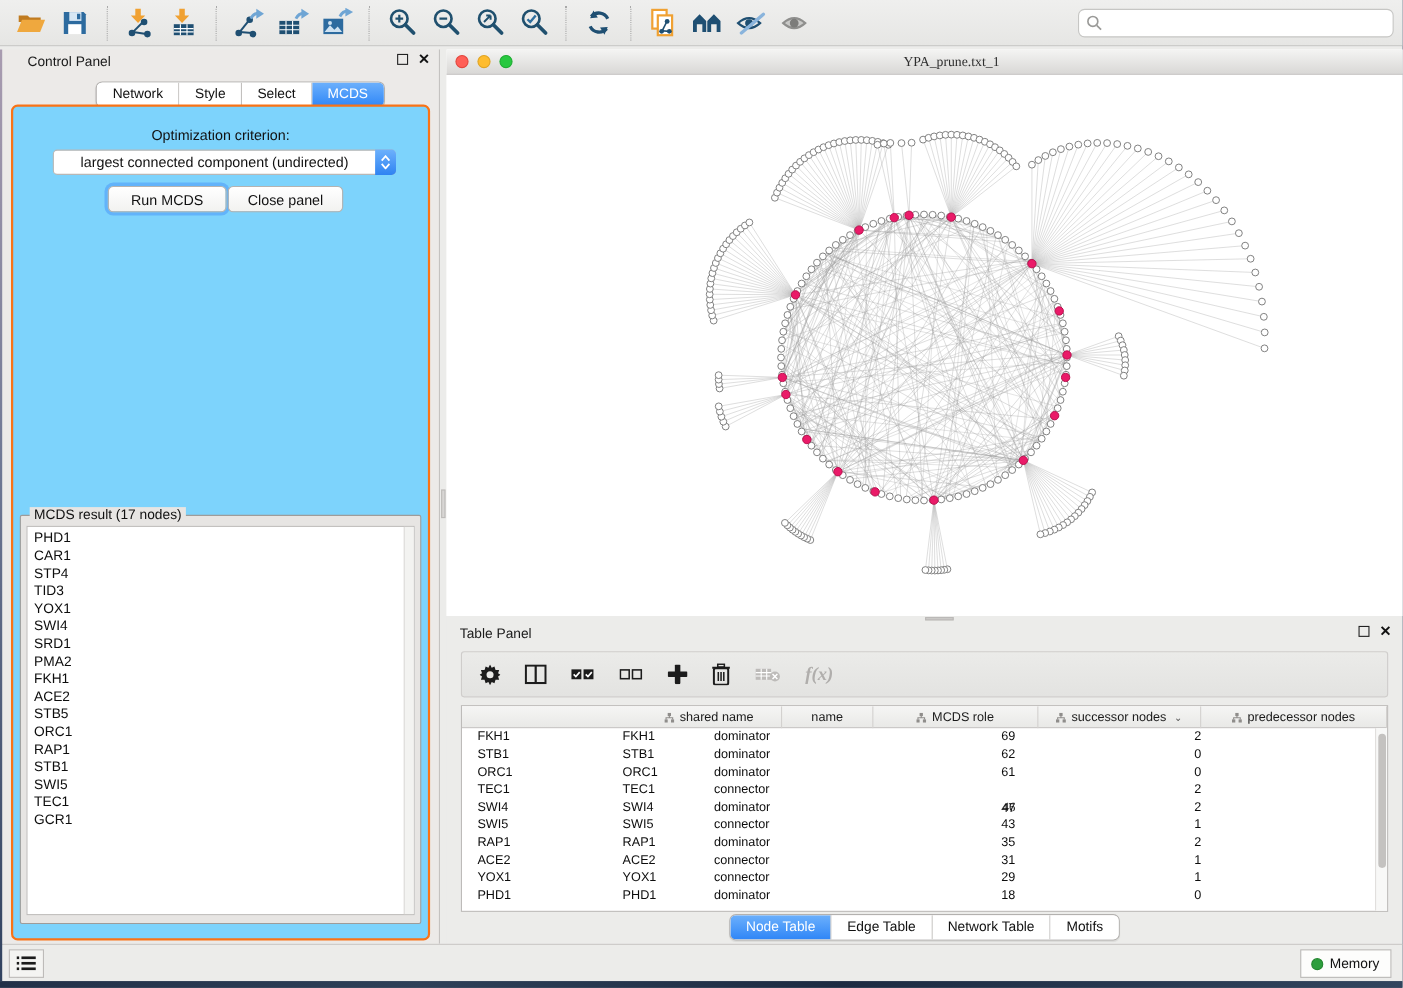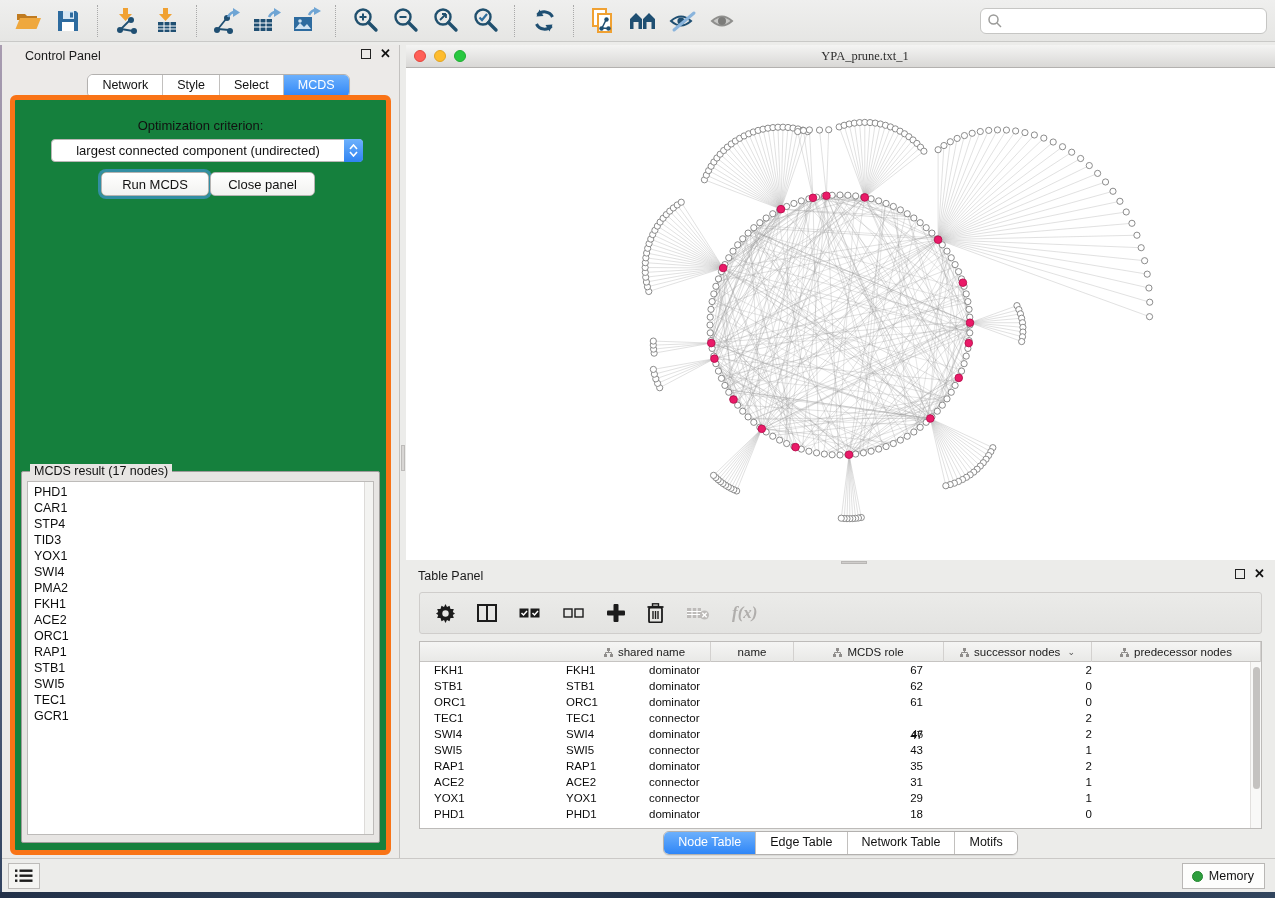--- a/index.html
+++ b/index.html
@@ -40,21 +40,21 @@
 
   .cp-tabs { position:absolute; left:0; top:29px; width:100%; display:flex; justify-content:center;margin-left:18px; }
   .seg-tabs { display:flex; border:1px solid #b3b1af; border-radius:6px; overflow:hidden; background:#fff;
     box-shadow:0 1px 1px rgba(0,0,0,.08); }
   .seg-tab { padding:3px 14px 4px 14px; font-size:12.5px; background:#fff; border-right:1px solid #c2c0be;
     color:#111; line-height:15px; }
   .seg-tab:last-child { border-right:none; }
   .seg-tab.active { background:linear-gradient(180deg,#6cb0fc,#2f86f7); color:#fff; }
 
   .cp-box { position:absolute; left:8px; right:8px; top:50px; bottom:3px;
-    background:#15803d; border:5px solid #f97316; border-radius:6px; }
+    background:#7dd3fc; border:2px solid #f97316; border-radius:6px; }
   .opt-label { position:absolute; left:0; width:100%; top:18px; text-align:center; font-size:13px; color:#111; }
   .cp-select { position:absolute; left:36px; top:39px; width:312px; height:23px; background:#fff;
     border:1px solid #b9b7b5; border-radius:4px; display:flex; align-items:center; }
   .cp-select .sel-text { flex:1; text-align:center; font-size:13px; color:#111; padding-left:0;
     white-space:nowrap; overflow:hidden; }
   .sel-stepper { width:19px; height:23px; margin-right:-1px; border-radius:0 4px 4px 0;
     background:linear-gradient(180deg,#6db1fc,#2f83f2); display:flex; flex-direction:column;
     align-items:center; justify-content:center; gap:1px; }
   .sel-stepper svg { display:block; }
   .cp-buttons { position:absolute; top:72px; left:0; width:100%; height:26px; }
@@ -345,23 +345,25 @@
       <div class="mcds-group">
         <span class="mcds-legend">MCDS result (17 nodes)</span>
         <div class="mcds-list-wrap">
           <ul class="mcds-list" id="mcds-list">
               <li>PHD1</li>
               <li>CAR1</li>
               <li>STP4</li>
               <li>TID3</li>
               <li>YOX1</li>
               <li>SWI4</li>
+              <li>SRD1</li>
               <li>PMA2</li>
               <li>FKH1</li>
               <li>ACE2</li>
+              <li>STB5</li>
               <li>ORC1</li>
               <li>RAP1</li>
               <li>STB1</li>
               <li>SWI5</li>
               <li>TEC1</li>
               <li>GCR1</li>
             </ul>
           <div class="mcds-scroll"></div>
         </div>
       </div>
@@ -1252,21 +1254,21 @@
               </g>
             </svg>
             <span>predecessor nodes</span>
           </div>
         </div>
       <div class="tbody" id="tbody">
           <div class="tr">
             <div class="td left" style="width: 132px;">FKH1</div>
             <div class="td left" style="width: 83px;">FKH1</div>
             <div class="td left" style="width: 150px;">dominator</div>
-            <div class="td right" style="width: 148px;">67</div>
+            <div class="td right" style="width: 148px;">69</div>
             <div class="td right" style="width: 169px;">2</div>
           </div>
           <div class="tr">
             <div class="td left" style="width: 132px;">STB1</div>
             <div class="td left" style="width: 83px;">STB1</div>
             <div class="td left" style="width: 150px;">dominator</div>
             <div class="td right" style="width: 148px;">62</div>
             <div class="td right" style="width: 169px;">0</div>
           </div>
           <div class="tr">

